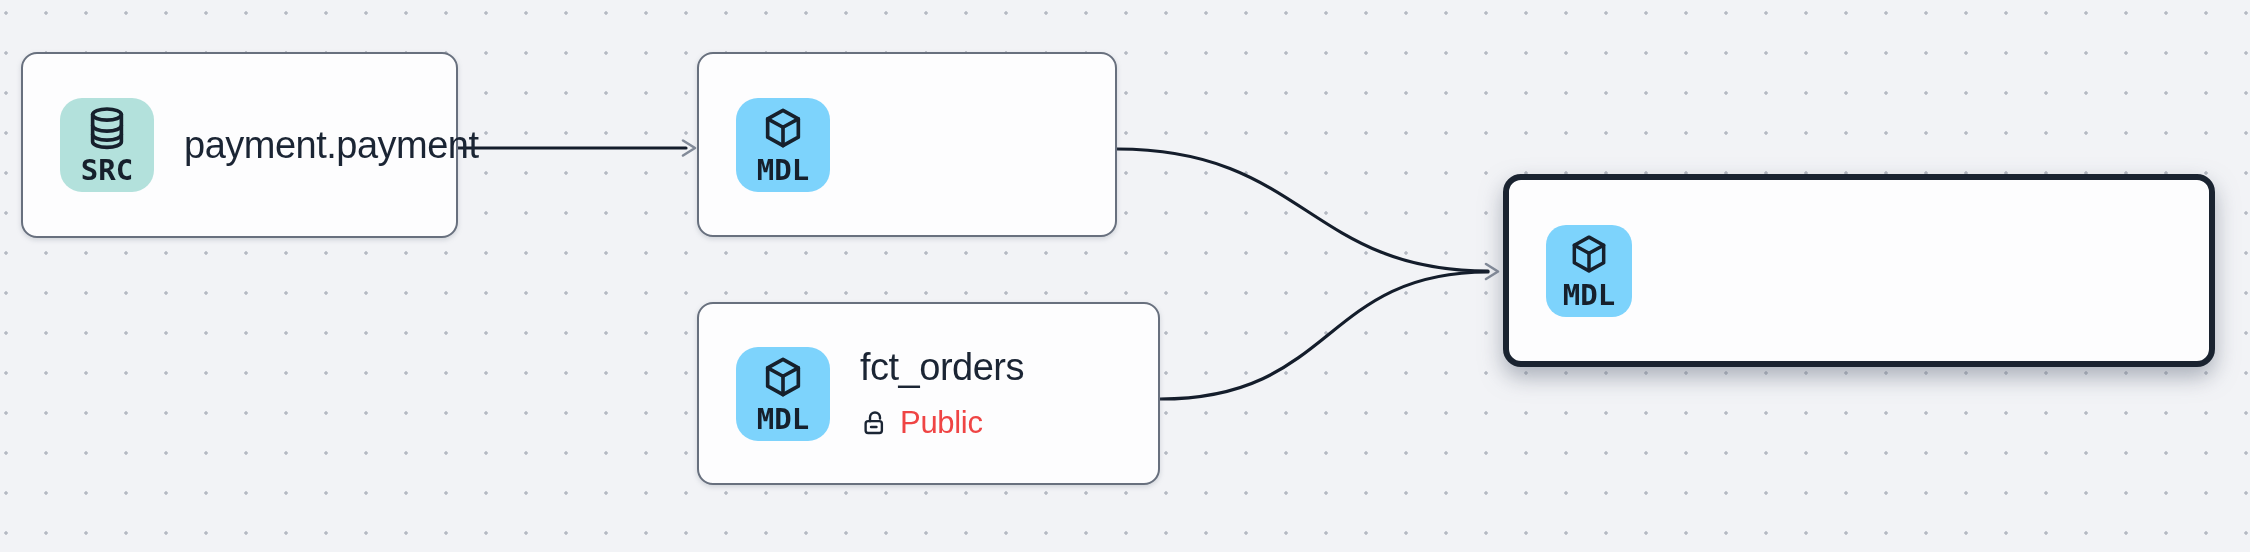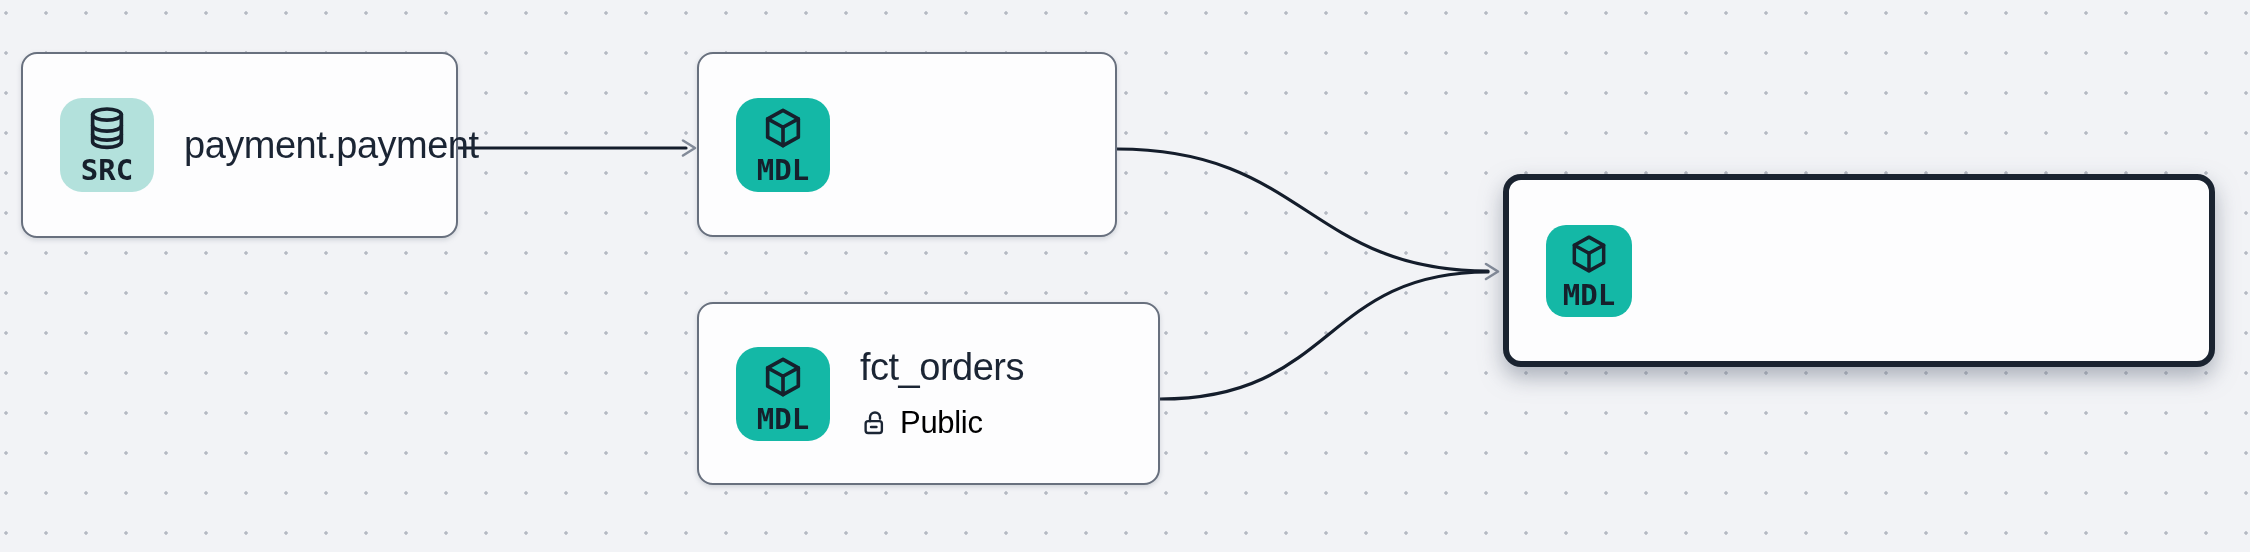--- a/index.html
+++ b/index.html
@@ -61,21 +61,21 @@
     border-radius: 22px;
     display: flex;
     flex-direction: column;
     align-items: center;
     justify-content: center;
     gap: 5px;
     color: #16202c;
   }
   .n4 .badge { width: 86px; height: 92px; border-radius: 20px; }
   .badge.src { background: #b3e1dc; }
-  .badge.mdl { background: #14b8a6; }
+  .badge.mdl { background: #7dd3fc; }
   .badge svg { display: block; }
   .badge-label {
     font-family: "DejaVu Sans Mono", monospace;
     font-weight: bold;
     font-size: 29px;
     line-height: 1;
     letter-spacing: 0;
   }
 
   .node-label {
@@ -91,21 +91,21 @@
     display: flex;
     flex-direction: column;
     gap: 16px;
     justify-content: space-between;
   }
   .node-meta .node-label { margin-left: 0; }
   .visibility-row {
     display: flex;
     align-items: center;
     gap: 10px;
-    color: #000000;
+    color: #ef4444;
   }
   .visibility-text {
     font-size: 31px;
     font-weight: 500;
     letter-spacing: -0.3px;
     white-space: nowrap;
   }
 </style>
 </head>
 <body>

